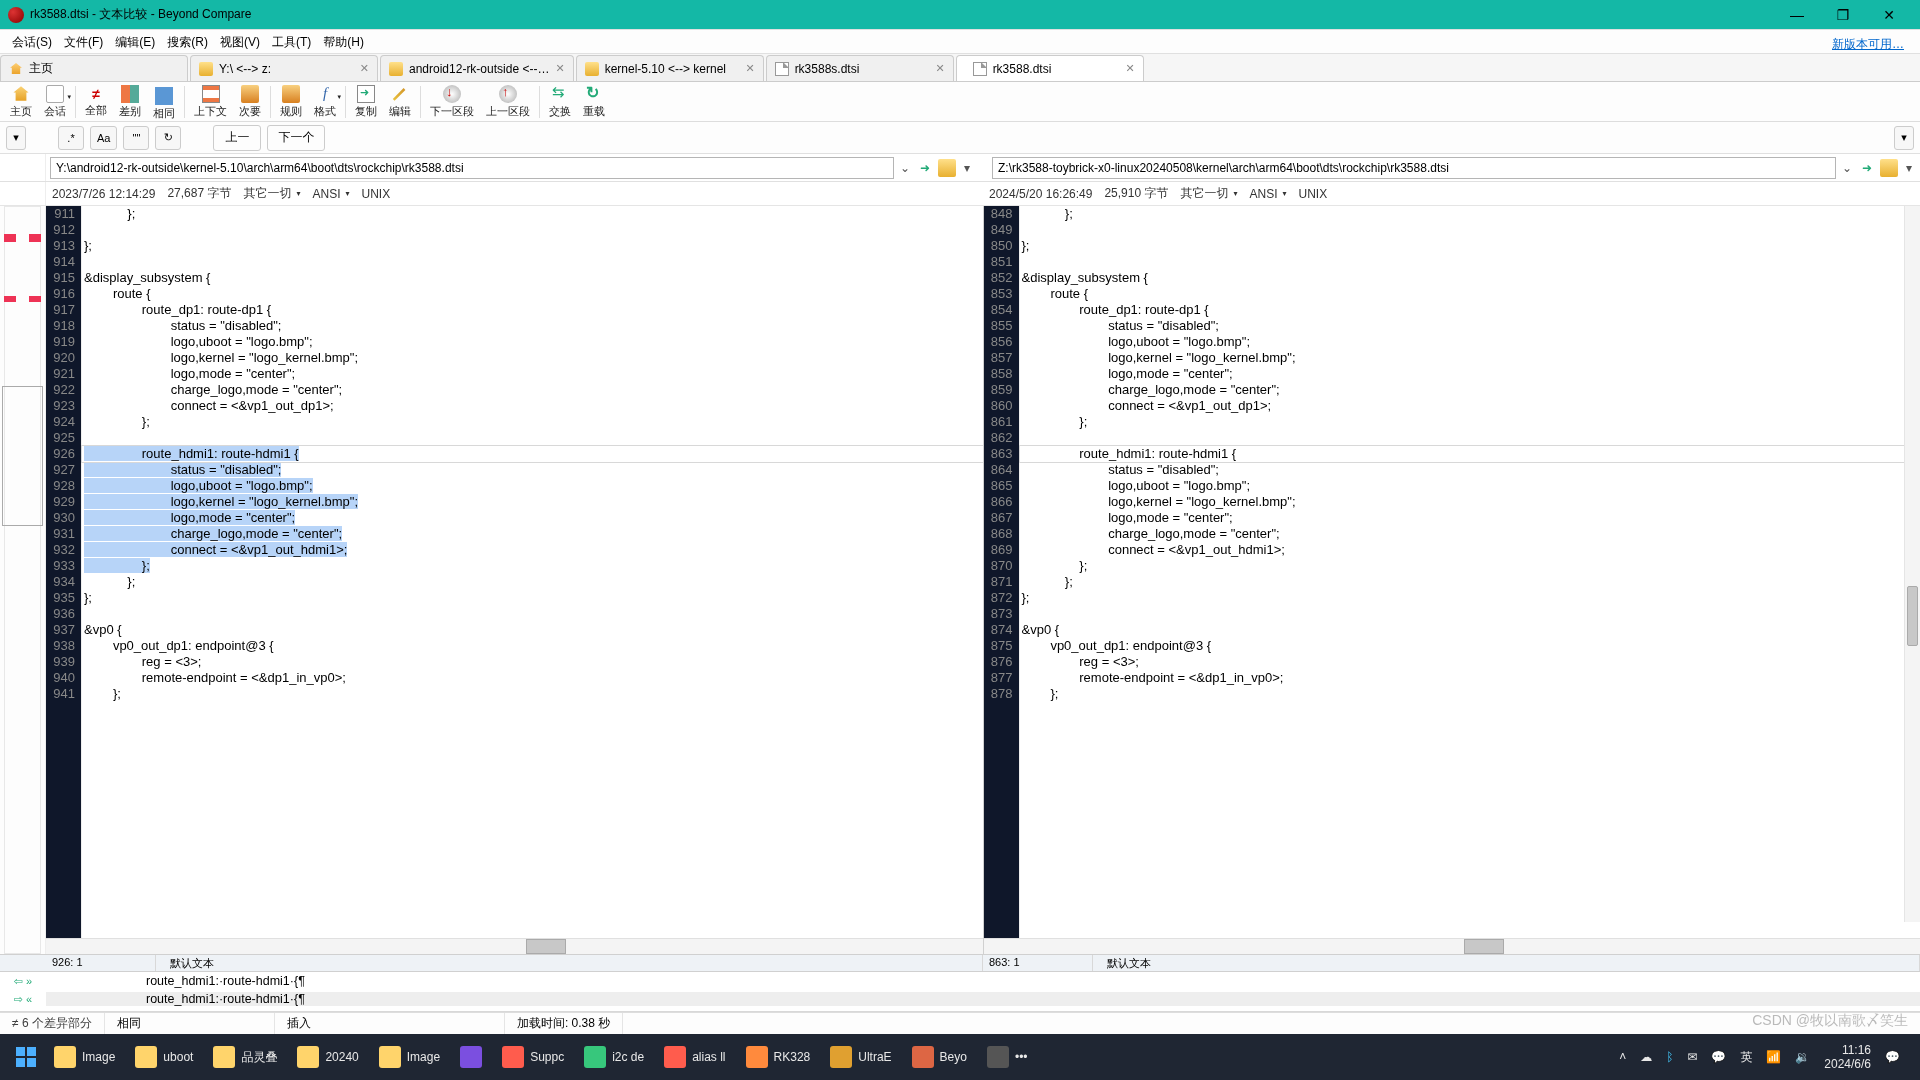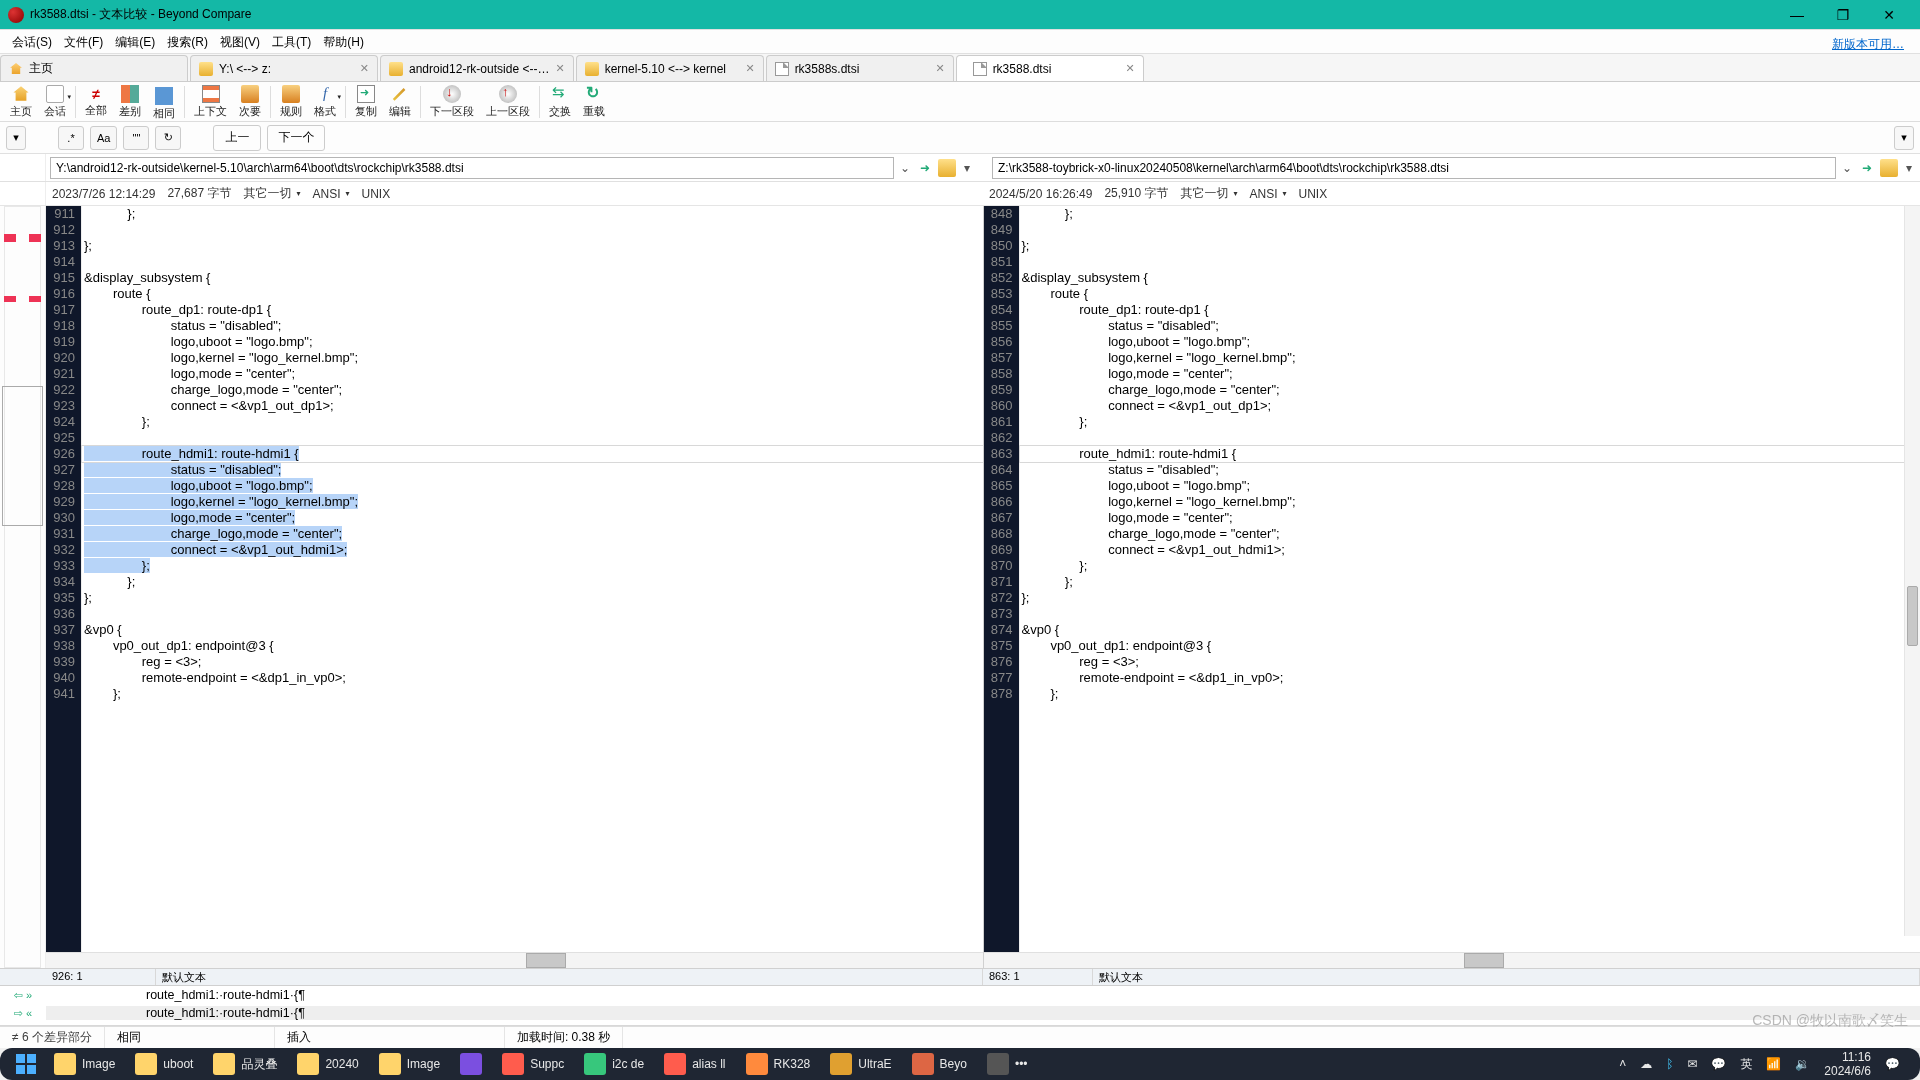--- a/index.html
+++ b/index.html
@@ -75,33 +75,33 @@
 .lnums { width:36px; background:#0f172a; color:#888; text-align:right; padding-right:6px; border-right:1px solid #eee; }
 .lnums div { height:16px; }
 .code { flex:1; position:relative; }
 .cline { height:16px; white-space:pre; padding-left:2px; color:#000; }
 .cline.hl { background:#fff; outline:1px solid #d8d8d8; }
 .cline .sel { background:#b7d4f8; }
 .small-scroll { height:16px; background:#f4f4f4; border-top:1px solid #e0e0e0; display:flex; }
 .small-scroll .thumb { width:40px; background:#c8c8c8; border:1px solid #aaa; margin-left:480px; }
 .posrow { height:18px; background:#eef2f6; display:flex; border-top:1px solid #d0d0d0; border-bottom:1px solid #d0d0d0; font-size:11px; }
 .posrow .gstub { width:46px; }
-.posrow .phalf { flex:1; display:flex; }
+.posrow .phalf { flex:1; display:flex;gap:8px; }
 .posrow .pcell { border-right:1px solid #d8d8d8; padding:1px 6px; }
 .posrow .pcell.small { width:110px; }
 .posrow .pcell.grow { flex:1; }
 .diffdetail { height:40px; background:#fff; border-bottom:1px solid #d8d8d8; font-family:Consolas,monospace; font-size:12.5px; }
 .diffdetail .drow { display:flex; align-items:center; height:18px; }
 .diffdetail .dgut { width:46px; text-align:center; color:#2a7; font-size:11px; }
 .diffdetail .dtext { flex:1; white-space:pre; padding-left:100px; }
 .diffdetail .gry { background:#eee; }
 .status { height:22px; background:#fdfdfd; border-top:1px solid #ddd; display:flex; align-items:center; font-size:12px; }
 .status .scell { padding:0 12px; border-right:1px solid #e5e5e5; height:100%; display:flex; align-items:center; }
 .status .red { color:#404040; }
-.taskbar { height:32px; background:#1f2633; display:flex; align-items:center; padding:0 8px; color:#e8e8e8;border-radius:12px; }
+.taskbar { height:46px; background:#1f2633; display:flex; align-items:center; padding:0 8px; color:#e8e8e8; }
 .taskbar .start { width:36px; height:36px; display:flex; align-items:center; justify-content:center; }
 .winlogo { width:20px; height:20px; display:grid; grid-template:1fr 1fr/1fr 1fr; gap:2px; }
 .winlogo span { background:#4cb0ff; }
 .titem { display:flex; align-items:center; gap:6px; padding:0 10px; height:40px; border-radius:4px; font-size:12px; }
 .titem .ticon2 { width:22px; height:22px; border-radius:3px; }
 .tray { margin-left:auto; display:flex; align-items:center; gap:14px; padding-right:12px; font-size:12px; }
 .tray .clock { text-align:right; line-height:14px; }
 .watermark { position:absolute; right:12px; bottom:50px; color:rgba(120,120,120,0.5); font-size:14px; pointer-events:none; }
 .vscroll { position:absolute; right:0; top:0; bottom:16px; width:16px; background:#f4f4f4; border-left:1px solid #e5e5e5; }
 .vscroll .vthumb { position:absolute; left:2px; right:2px; background:#c8c8c8; border:1px solid #aaa; border-radius:2px; }

